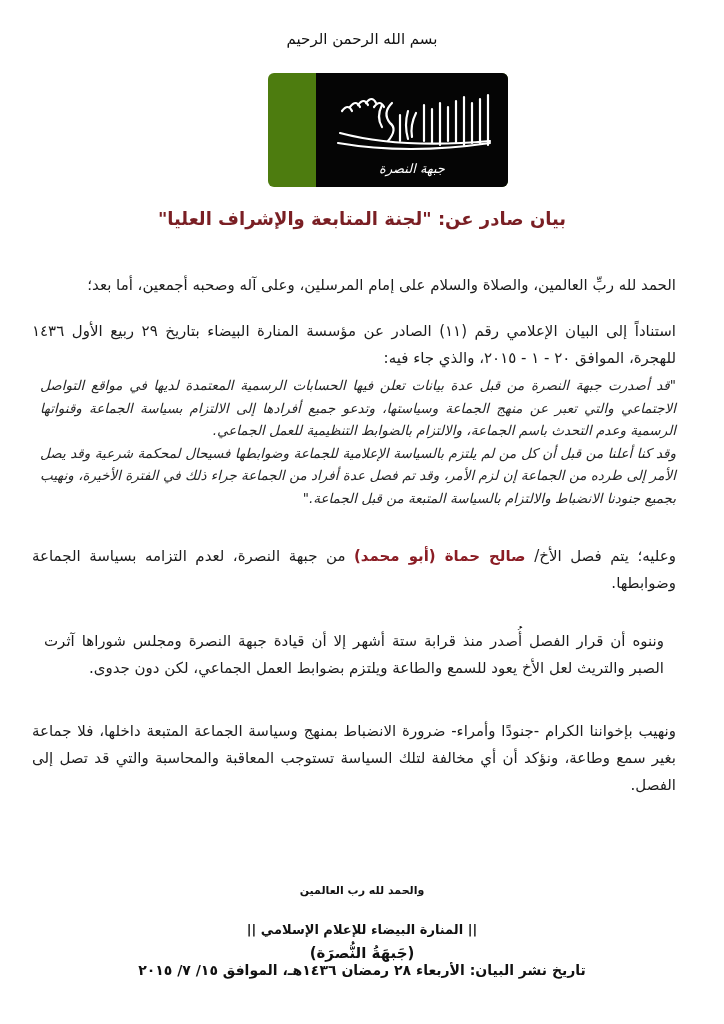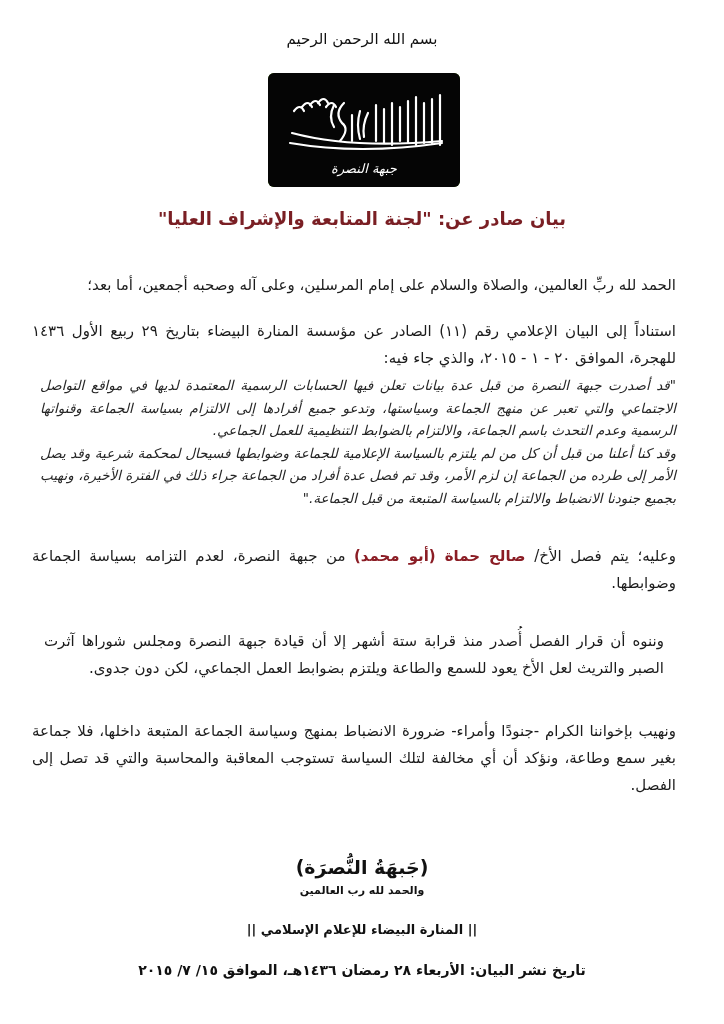--- a/index.html
+++ b/index.html
@@ -7,21 +7,21 @@
     width: 724px; height: 1024px; overflow: hidden; position: relative;
     font-family: "DejaVu Sans", sans-serif; color: #1a1a1a;
   }
   .page { position: absolute; inset: 0; direction: rtl; }
   .bismillah {
     position: absolute; top: 30px; left: 0; right: 0; text-align: center;
     font-weight: normal; font-size: 15px; color: #111;
   }
   .flag {
     position: absolute; left: 268px; top: 73px; width: 192px; height: 114px;
-    background: #4d7c0f; border-radius: 6px; overflow: hidden;
+    background: #4d7c0f; border-radius: 6px; overflow: hidden; padding-left: 48px;
   }
   .flag svg { width: 100%; height: 100%; display: block; }
   .title {
     position: absolute; top: 208px; left: 0; right: 0; text-align: center;
     font-weight: bold; font-size: 18px; color: #7a1f24;
   }
   .para {
     position: absolute; left: 32px; right: 48px; font-size: 15px;
     line-height: 27px; text-align: justify; color: #1c1c1c;
   }
@@ -36,21 +36,21 @@
   .p-dismiss { top: 543px; }
   .p-dismiss .name { color: #8b1d25; font-weight: bold; }
   .p-note { top: 616px; }
   .p-note p { margin: 12px; }
   .p-urge { top: 718px; }
   .sign {
     position: absolute; left: 0; right: 0; text-align: center;
     font-weight: bold; color: #111;
   }
   .s1 { top: 884px; font-size: 11px; }
-  .s2 { top: 856px; font-size: 19px; }
+  .s2 { top: 944px; font-size: 15px; }
   .s3 { top: 922px; font-size: 13px; }
   .s4 { top: 962px; font-size: 14px; }
 </style>
 </head>
 <body>
 
 <div class="page">
   <div class="bismillah">بسم الله الرحمن الرحيم</div>
 
   <div class="flag">

